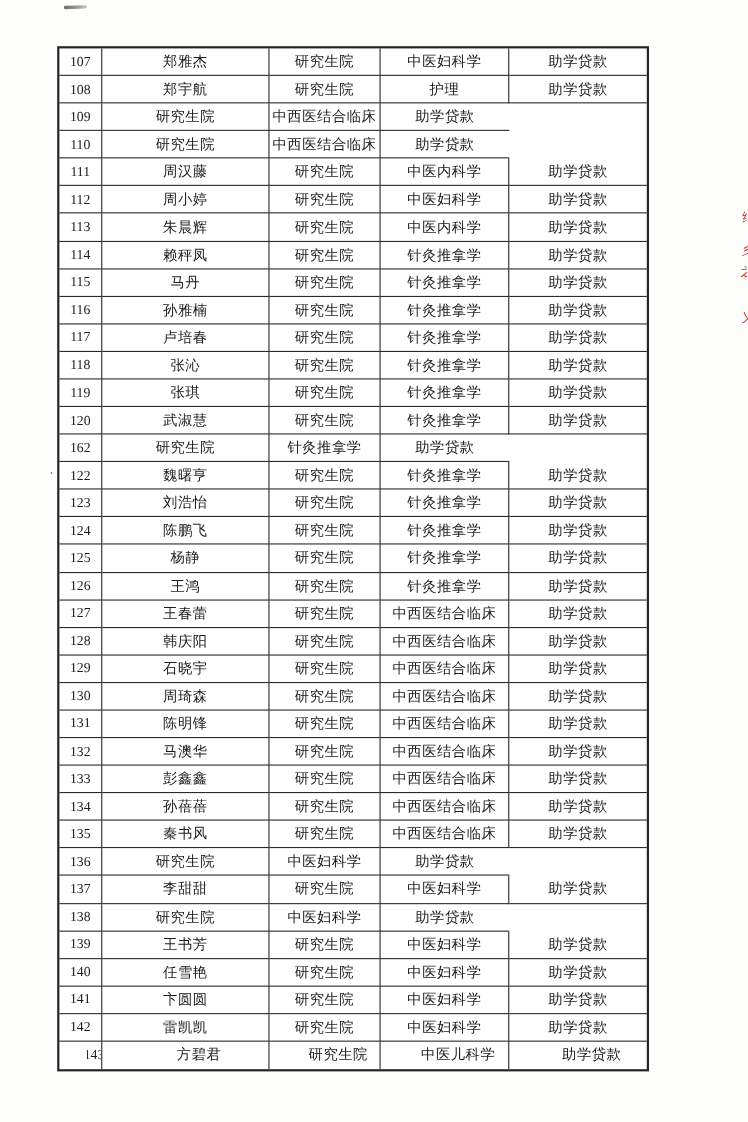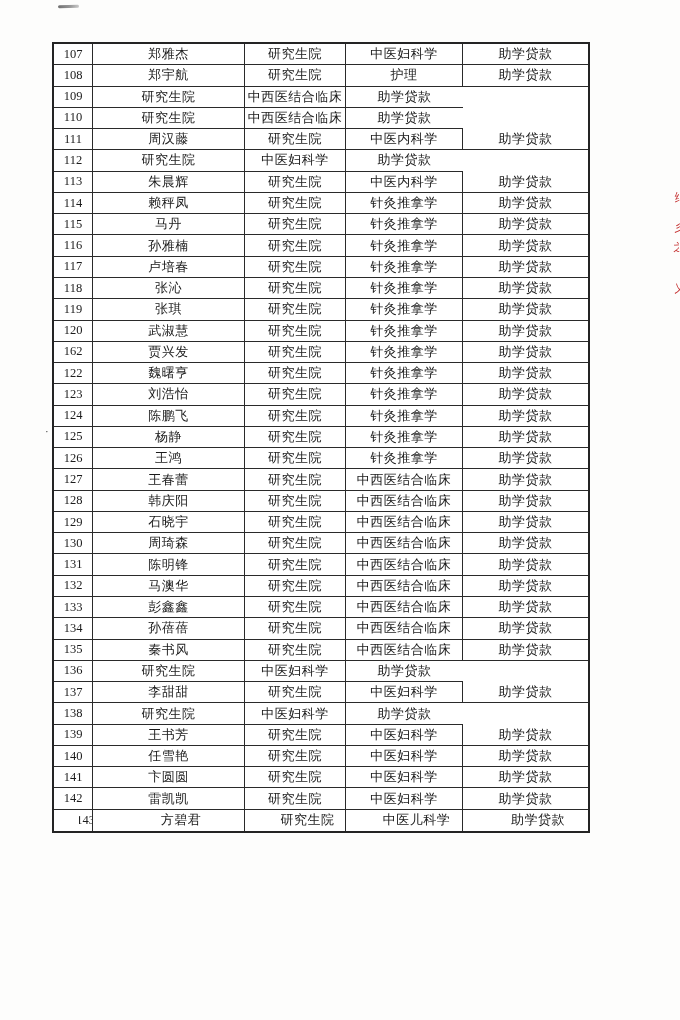--- a/index.html
+++ b/index.html
@@ -22,21 +22,21 @@
     background: linear-gradient(90deg, #6f6f6f, #9a9a9a 60%, #c9c9c9);
     border-radius: 2px;
     transform: rotate(-2deg);
   }
   
   .doc-table {
     position: absolute;
     left: 52px;
     top: 42px;
     width: 538px;
-    height: 791px;
+    height: 932px;
     border: 2px solid #242424;
     box-sizing: border-box;
     background: #fff;
   }
   .tbody {
     display: grid;
     grid-template-rows: repeat(37, 1fr);
     width: 100%;
     height: 100%;
   }
@@ -131,20 +131,21 @@
   <div class="tr">
     <div class="td col-no">111</div>
     <div class="td col-name">周汉藤</div>
     <div class="td col-dept">研究生院</div>
     <div class="td col-major">中医内科学</div>
     <div class="td col-type">助学贷款</div>
   </div>
 
   <div class="tr">
     <div class="td col-no">112</div>
+    <div class="td col-name">周小婷</div>
     <div class="td col-dept">研究生院</div>
     <div class="td col-major">中医妇科学</div>
     <div class="td col-type">助学贷款</div>
   </div>
 
   <div class="tr">
     <div class="td col-no">113</div>
     <div class="td col-name">朱晨辉</div>
     <div class="td col-dept">研究生院</div>
     <div class="td col-major">中医内科学</div>
@@ -202,21 +203,20 @@
   <div class="tr">
     <div class="td col-no">120</div>
     <div class="td col-name">武淑慧</div>
     <div class="td col-dept">研究生院</div>
     <div class="td col-major">针灸推拿学</div>
     <div class="td col-type">助学贷款</div>
   </div>
 
   <div class="tr">
     <div class="td col-no">162</div>
-    <div class="td col-name">贾兴发</div>
     <div class="td col-dept">研究生院</div>
     <div class="td col-major">针灸推拿学</div>
     <div class="td col-type">助学贷款</div>
   </div>
 
   <div class="tr">
     <div class="td col-no">122</div>
     <div class="td col-name">魏曙亨</div>
     <div class="td col-dept">研究生院</div>
     <div class="td col-major">针灸推拿学</div>

